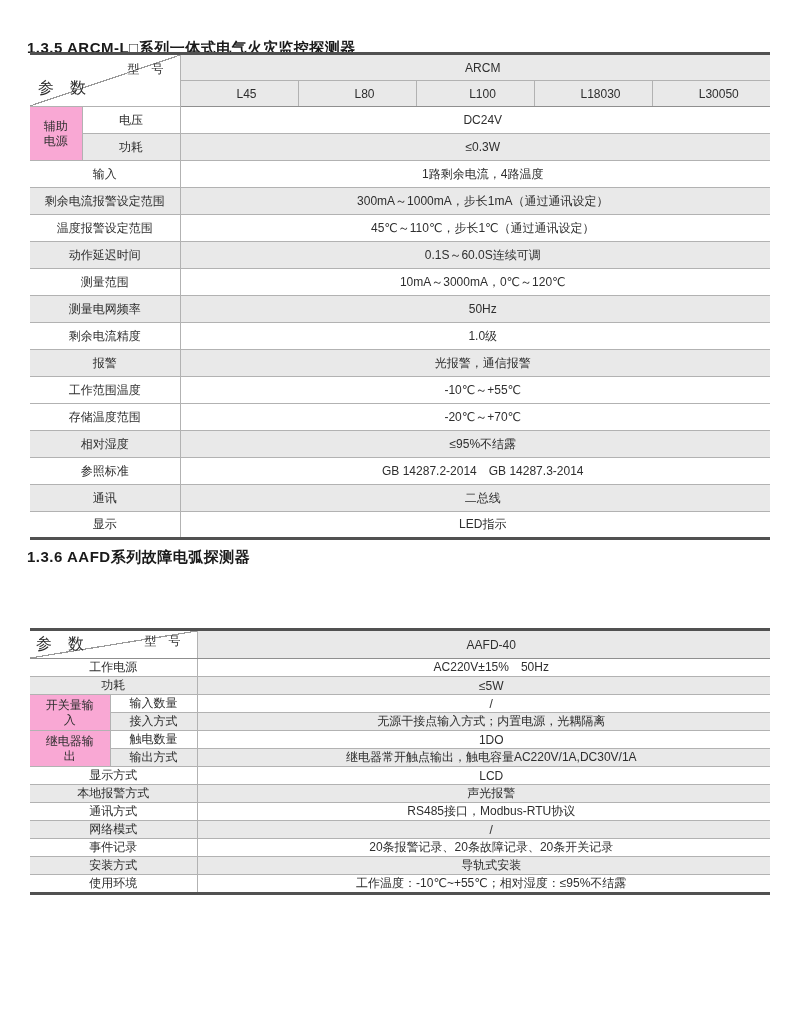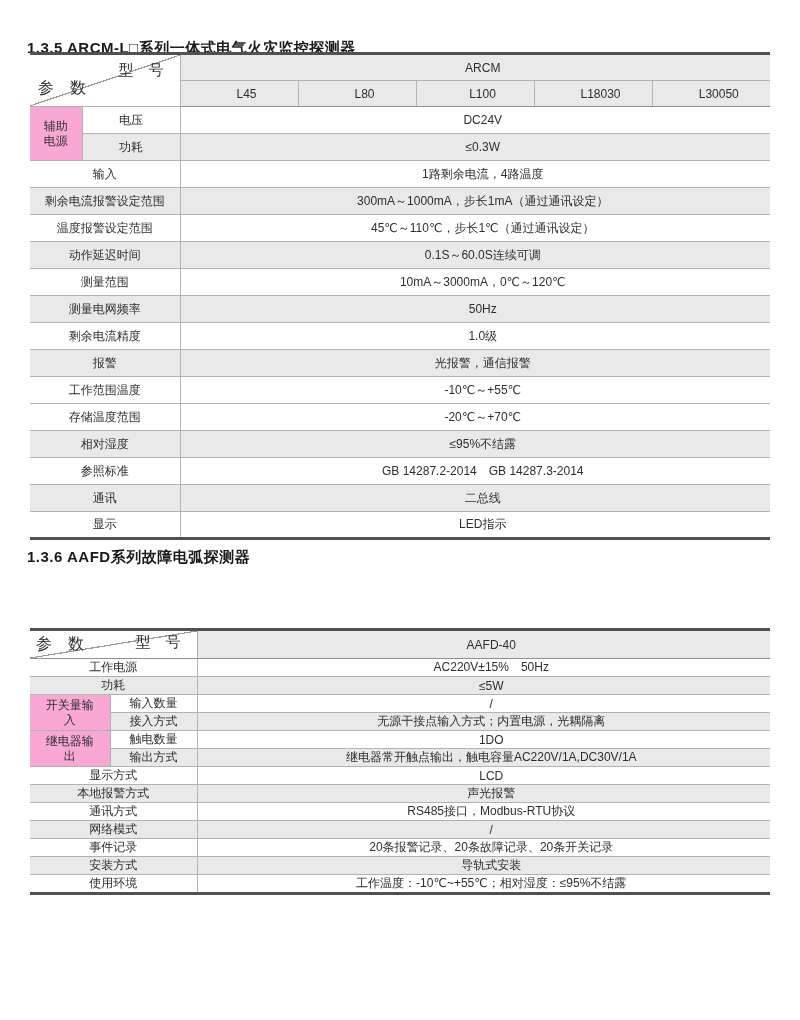--- a/index.html
+++ b/index.html
@@ -46,21 +46,21 @@
   .cbox{
     position:relative;width:100%;
     background:linear-gradient(to bottom right,
       transparent calc(50% - 0.6px),
       #9a9a9a calc(50% - 0.6px),
       #9a9a9a calc(50% + 0.6px),
       transparent calc(50% + 0.6px));
   }
   .c1{height:51px;}
   .c2{height:27px;}
-  .cmodel{position:absolute;font-size:15px;}
+  .cmodel{position:absolute;font-size:12px;}
   .cparam{position:absolute;font-size:16px;}
   .c1 .cmodel{top:6px;right:16px;}
   .c1 .cparam{bottom:7px;left:8px;}
   .c2 .cmodel{top:2px;right:16px;}
   .c2 .cparam{bottom:3px;left:6px;}
 </style>
 </head>
 <body>
 
 <h1 class="title" id="title1">1.3.5 ARCM-L□系列一体式电气火灾监控探测器</h1>

